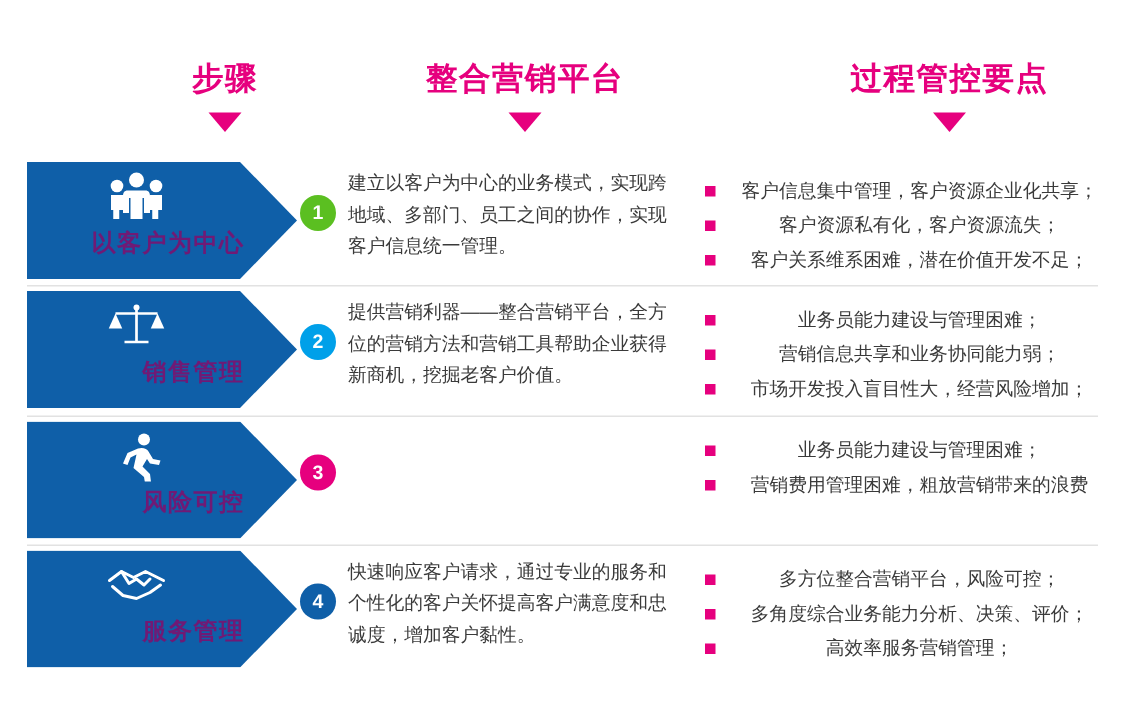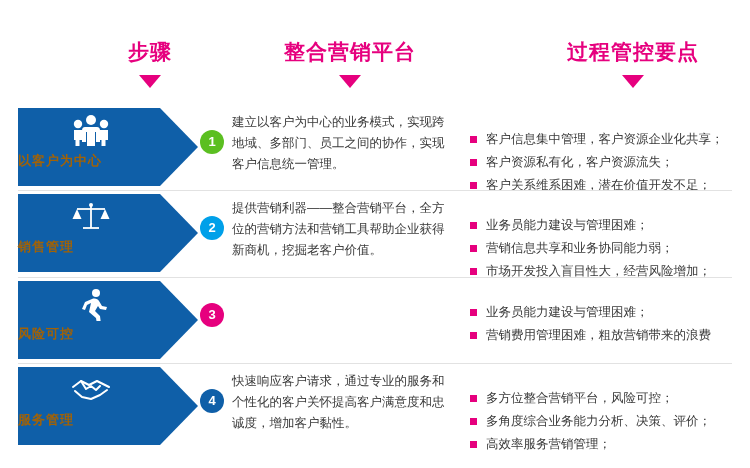--- a/index.html
+++ b/index.html
@@ -86,23 +86,23 @@
     width: 145px;
     text-align: center;
     color: #ffffff;
   }
   .arrow-icon svg { display: inline-block; }
   .arrow-label {
     position: absolute;
     left: 0;
     top: 44px;
     width: 145px;
-    text-align: left;
-    color: #a16207;
-    font-size: 13px;
+    text-align: right;
+    color: #701a75;
+    font-size: 16px;
     font-weight: bold;
     letter-spacing: 1px;
     white-space: nowrap;
   }
 
   
   .num-circle {
     position: absolute;
     left: 200px;
     top: 22px;
@@ -124,22 +124,23 @@
     width: 220px;
     font-size: 12.5px;
     line-height: 21px;
     color: #3a3a3a;
   }
 
   
   .points {
     position: absolute;
     left: 470px;
-    top: 20px;
+    top: 8px;
     width: 270px;
+    text-align: center;
   }
   .point {
     position: relative;
     padding-left: 16px;
     font-size: 12.5px;
     line-height: 23px;
     color: #3a3a3a;
     white-space: nowrap;
   }
   .point .sq {

